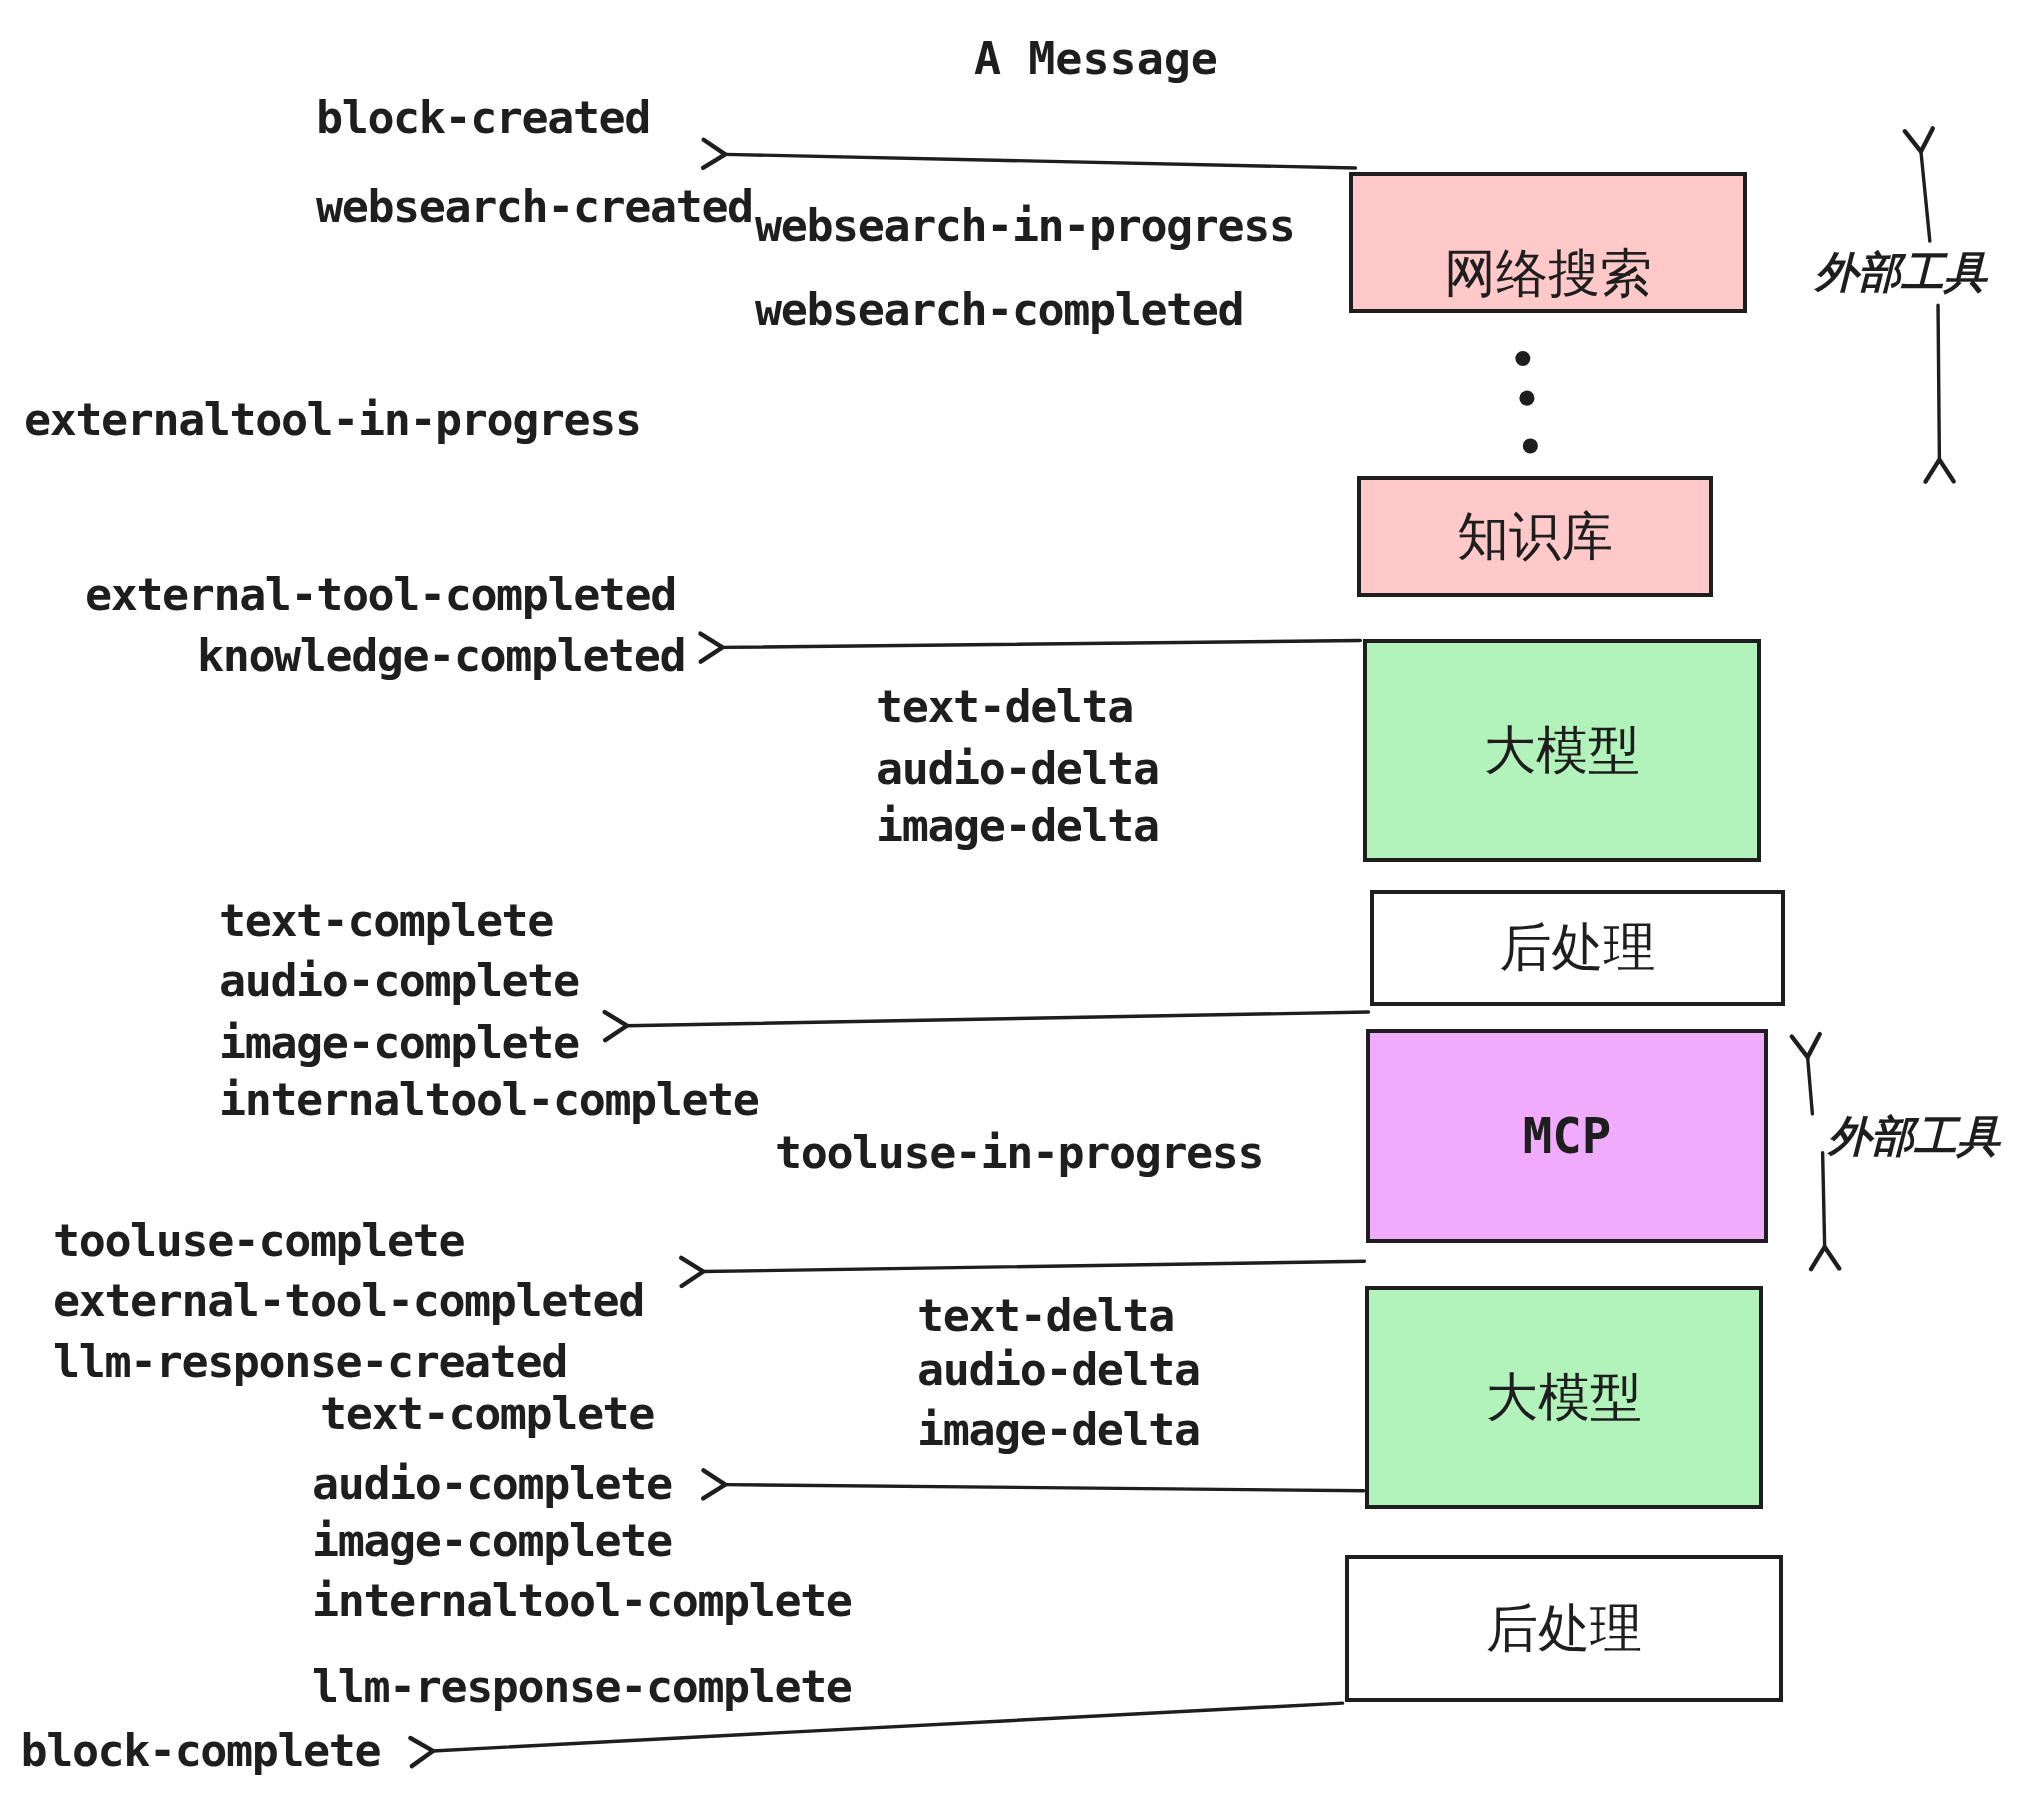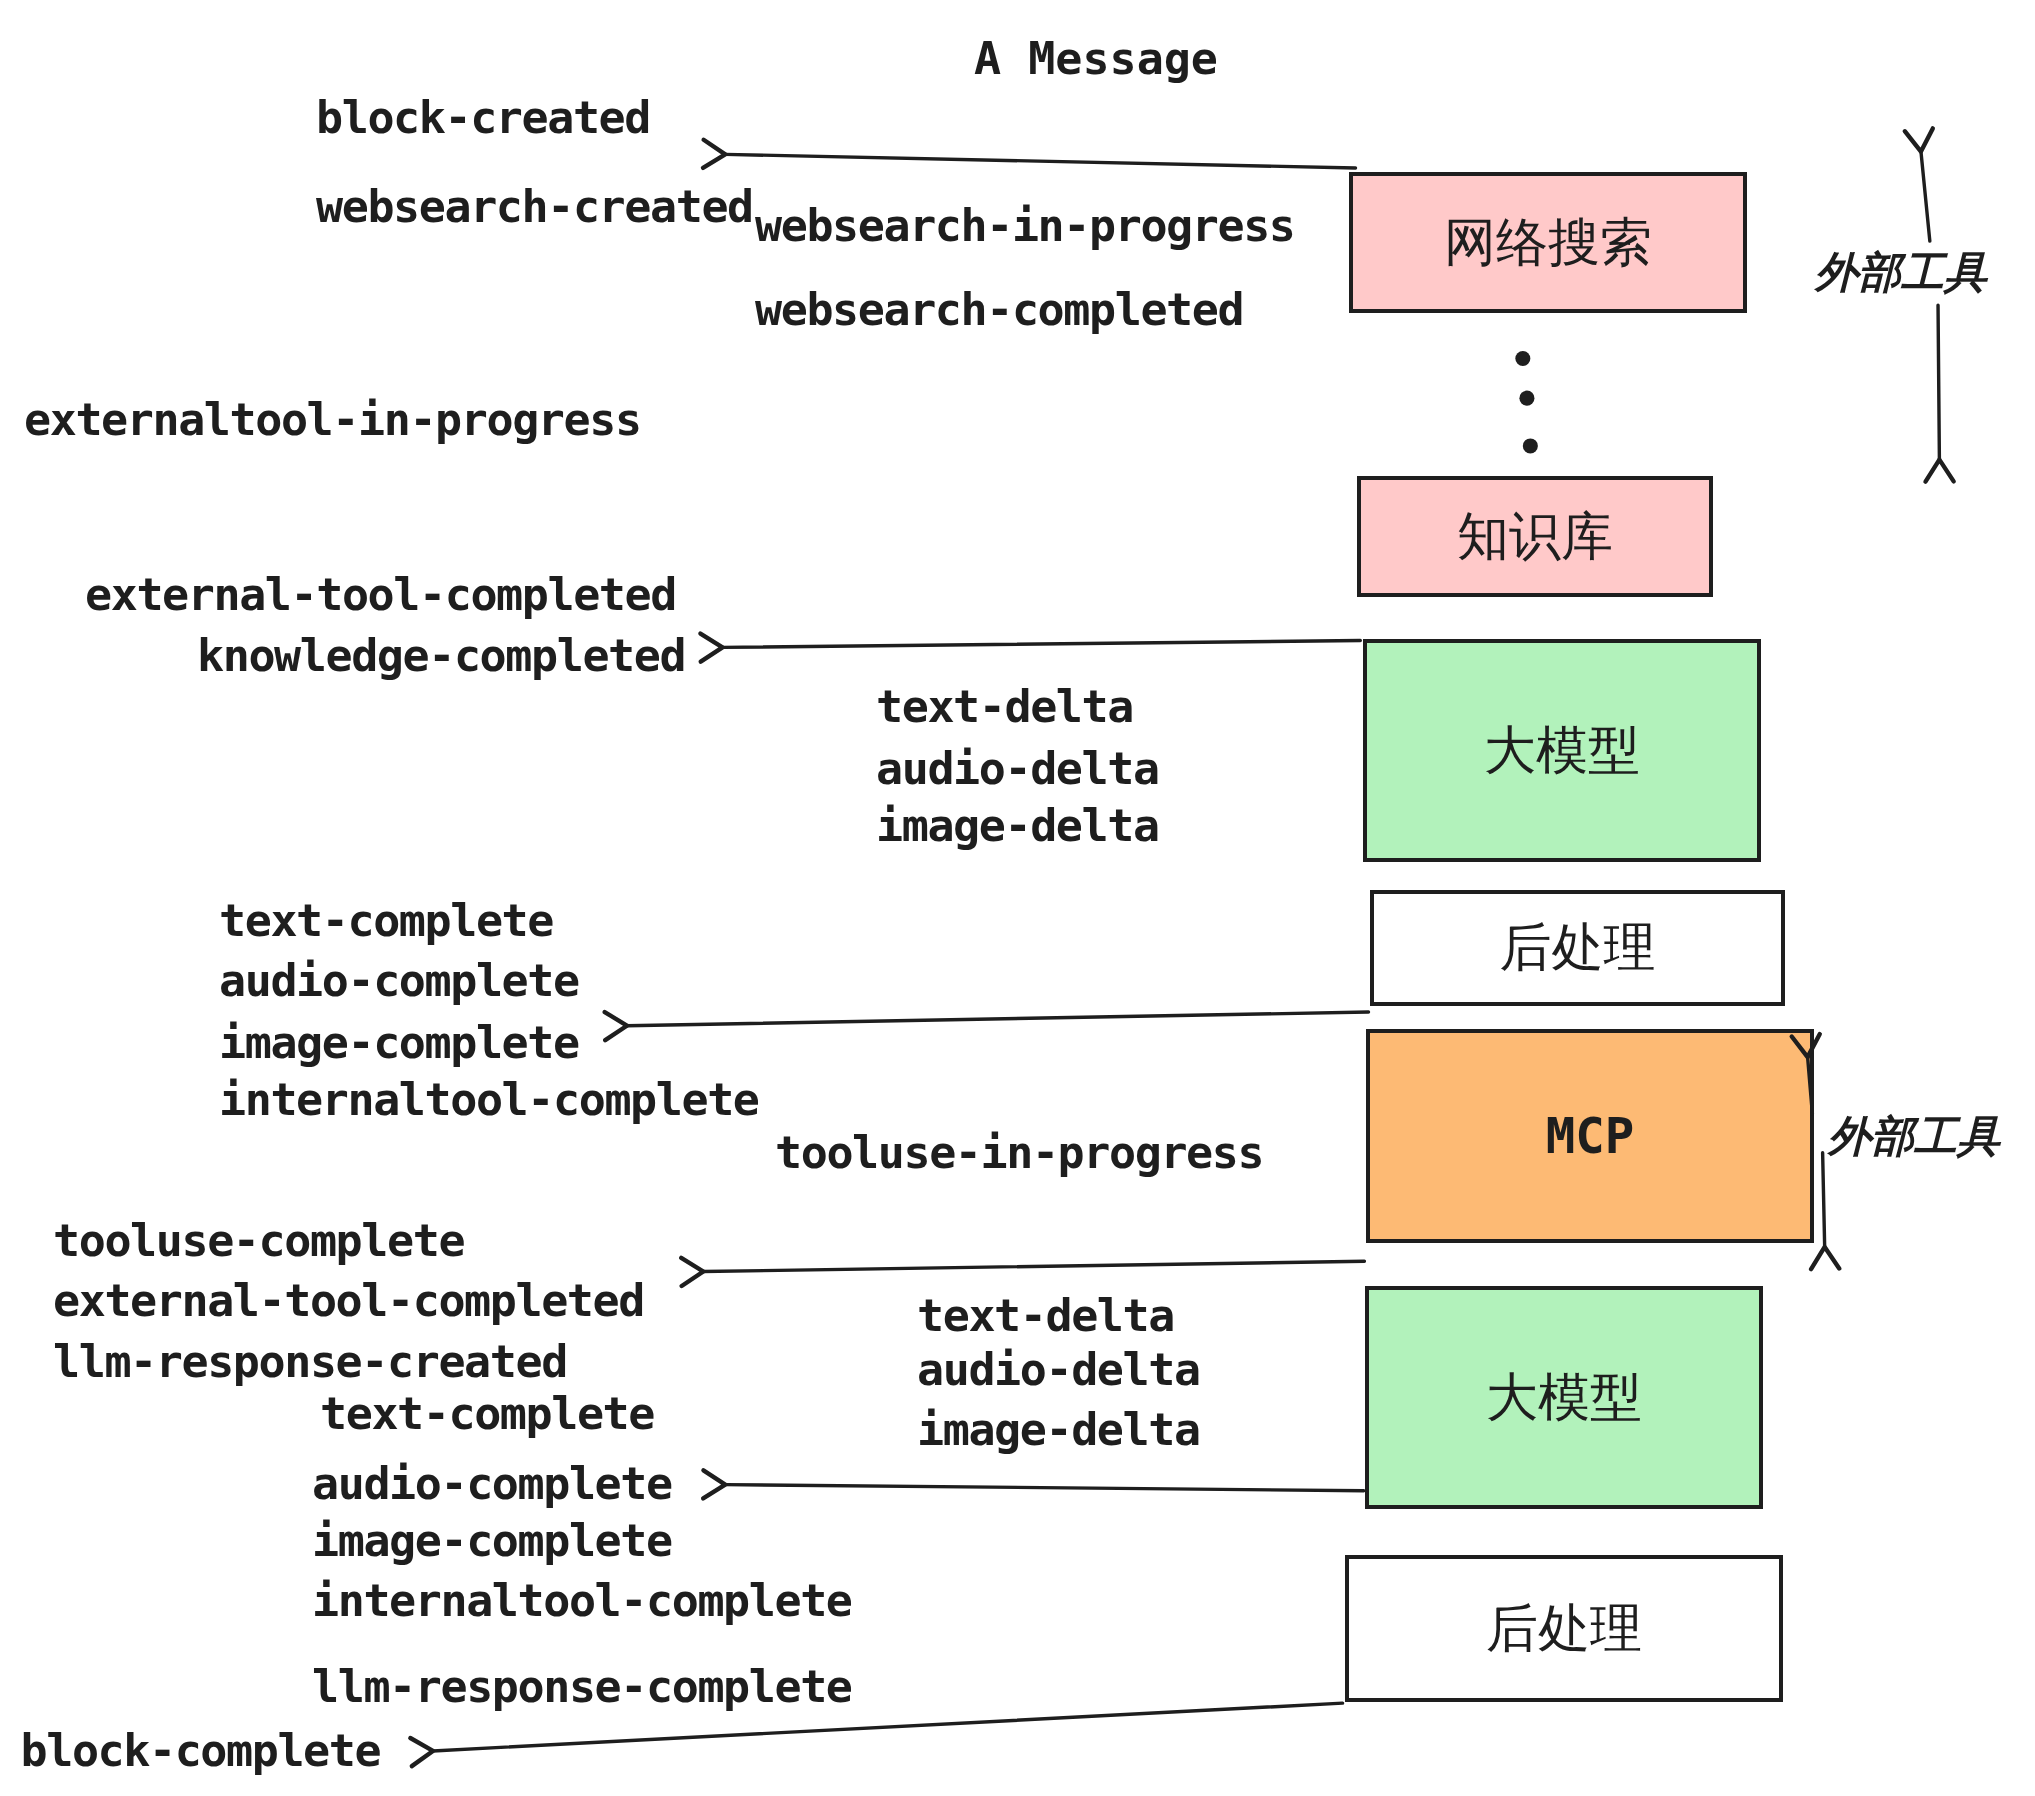--- a/index.html
+++ b/index.html
@@ -75,33 +75,33 @@
   <div class="ev" style="left:320px;top:1413px;">text-complete</div>
   <div class="ev" style="left:312px;top:1483px;">audio-complete</div>
   <div class="ev" style="left:312px;top:1540px;">image-complete</div>
   <div class="ev" style="left:312px;top:1600px;">internaltool-complete</div>
   <div class="ev" style="left:312px;top:1686px;">llm-response-complete</div>
   <div class="ev" style="left:917px;top:1315px;">text-delta</div>
   <div class="ev" style="left:917px;top:1369px;">audio-delta</div>
   <div class="ev" style="left:917px;top:1429px;">image-delta</div>
   <div class="ev" style="left:20.5px;top:1750px;">block-complete</div>
 
-  <div class="box" style="left: 1349px; top: 172px; width: 398px; height: 141px; background-color: rgb(255, 201, 201);">
+  <div class="box" style="left: 1349px; top: 172px; width: 398px; height: 141px; background-color: rgb(255, 201, 201); align-items: flex-end;">
     <span>网络搜索</span>
   </div>
   <div class="box" style="left: 1357px; top: 476px; width: 356px; height: 121px; background-color: rgb(255, 201, 201);">
     <span>知识库</span>
   </div>
   <div class="box" style="left: 1363px; top: 639px; width: 398px; height: 223px; background-color: rgb(178, 242, 187);">
     <span>大模型</span>
   </div>
   <div class="box" style="left: 1370px; top: 890px; width: 415px; height: 116px; background-color: rgb(255, 255, 255);">
     <span>后处理</span>
   </div>
-  <div class="box mono-label" style="left: 1366px; top: 1029px; width: 448px; height: 214px; background-color: #fdba74;">
+  <div class="box mono-label" style="left: 1366px; top: 1029px; width: 402px; height: 214px; background-color: #f0abfc;">
     <span>MCP</span>
   </div>
   <div class="box" style="left: 1365px; top: 1286px; width: 398px; height: 223px; background-color: rgb(178, 242, 187);">
     <span>大模型</span>
   </div>
   <div class="box" style="left: 1345px; top: 1555px; width: 438px; height: 147px; background-color: rgb(255, 255, 255);">
     <span>后处理</span>
   </div>
 
   <div class="side-label" style="left:1815px;top:273px;">外部工具</div>

